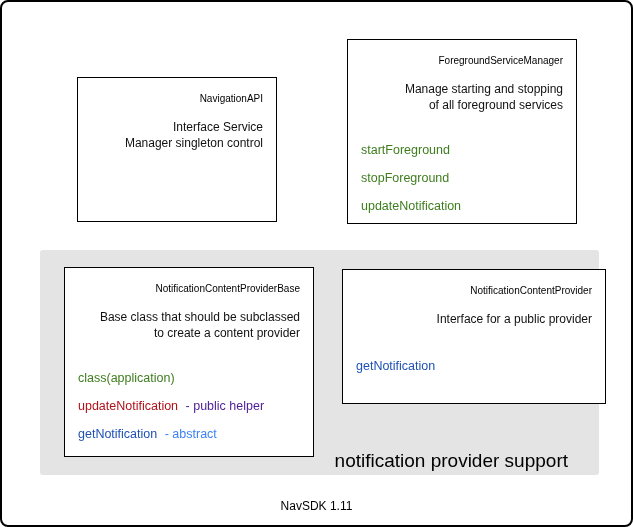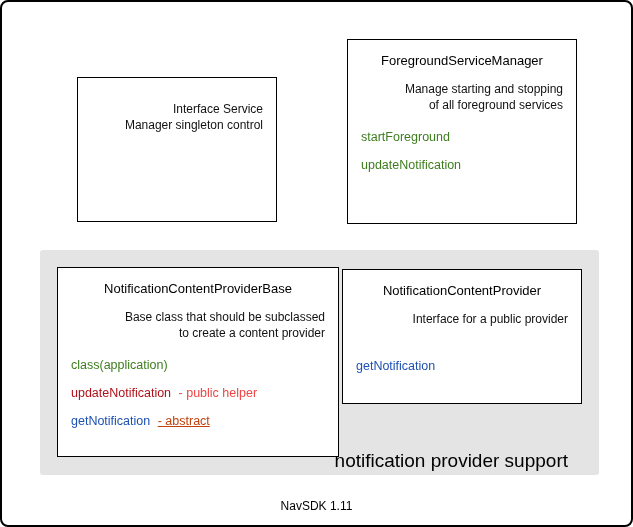--- a/index.html
+++ b/index.html
@@ -32,38 +32,38 @@
   }
   .cbox {
     position: absolute;
     box-sizing: border-box;
     background: #ffffff;
     border: 1px solid #000000;
     padding: 12px 13px;
   }
   .box-navigation-api { left: 75px;  top: 75px;  width: 200px; height: 145px; }
   .box-fsm            { left: 345px; top: 37px;  width: 230px; height: 185px; }
-  .box-ncpb           { left: 55px;  top: 265px; width: 282px; height: 190px; }
-  .box-ncp            { left: 340px; top: 267px; width: 240px; height: 135px; }
+  .box-ncpb           { left: 62px;  top: 265px; width: 250px; height: 190px; }
+  .box-ncp            { left: 340px; top: 267px; width: 264px; height: 135px; }
   .box-title {
-    text-align: center;
-    font-size: 13px;
+    text-align: right;
+    font-size: 10px;
     line-height: 18px;
     color: #000;
     white-space: nowrap;
   }
   .box-desc {
     text-align: right;
     font-size: 12px;
     line-height: 16px;
     color: #111;
     margin-top: 11px;
     white-space: pre-line;
   }
-  .methods { margin-top: 17px; }
+  .methods { margin-top: 30px; }
   .box-ncp .methods { margin-top: 32px; }
   .method {
     font-size: 12.5px;
     line-height: 15px;
     margin-bottom: 13px;
     white-space: nowrap;
   }
   .method-suffix { margin-left: 4px; }
   .group-label {
     position: absolute;
@@ -83,53 +83,57 @@
   }
 </style>
 </head>
 <body>
 
 <div class="canvas">
 
   <div class="panel"></div>
 
   <div class="cbox box-navigation-api">
+    <div class="box-title">NavigationAPI</div>
     <div class="box-desc">Interface Service
 Manager singleton control</div>
   </div>
 
   <div class="cbox box-fsm">
     <div class="box-title">ForegroundServiceManager</div>
     <div class="box-desc">Manage starting and stopping
 of all foreground services</div>
     <div class="methods">
       <div class="method">
         <span class="method-name" style="color: rgb(62, 125, 30);">startForeground</span>
+      </div>
+      <div class="method">
+        <span class="method-name" style="color: rgb(62, 125, 30);">stopForeground</span>
       </div>
       <div class="method">
         <span class="method-name" style="color: rgb(62, 125, 30);">updateNotification</span>
       </div>
     </div>
   </div>
 
   <div class="cbox box-ncpb">
     <div class="box-title">NotificationContentProviderBase</div>
     <div class="box-desc">Base class that should be subclassed
 to create a content provider</div>
     <div class="methods">
       <div class="method">
         <span class="method-name" style="color: rgb(62, 125, 30);">class(application)</span>
       </div>
       <div class="method">
         <span class="method-name" style="color: rgb(176, 17, 25);">updateNotification</span>
-        <span class="method-suffix" style="color: #ef4444;">- public helper</span>
+        <span class="method-suffix" style="color: #4c1d95;">- public helper</span>
       </div>
       <div class="method">
         <span class="method-name" style="color: rgb(29, 81, 180);">getNotification</span>
-        <span class="method-suffix" style="color: #c2410c; text-decoration: underline;">- abstract</span>
+        <span class="method-suffix" style="color: #3b82f6;">- abstract</span>
       </div>
     </div>
   </div>
 
   <div class="cbox box-ncp">
     <div class="box-title">NotificationContentProvider</div>
     <div class="box-desc">Interface for a public provider</div>
     <div class="methods">
       <div class="method">
         <span class="method-name" style="color: rgb(29, 81, 180);">getNotification</span>

